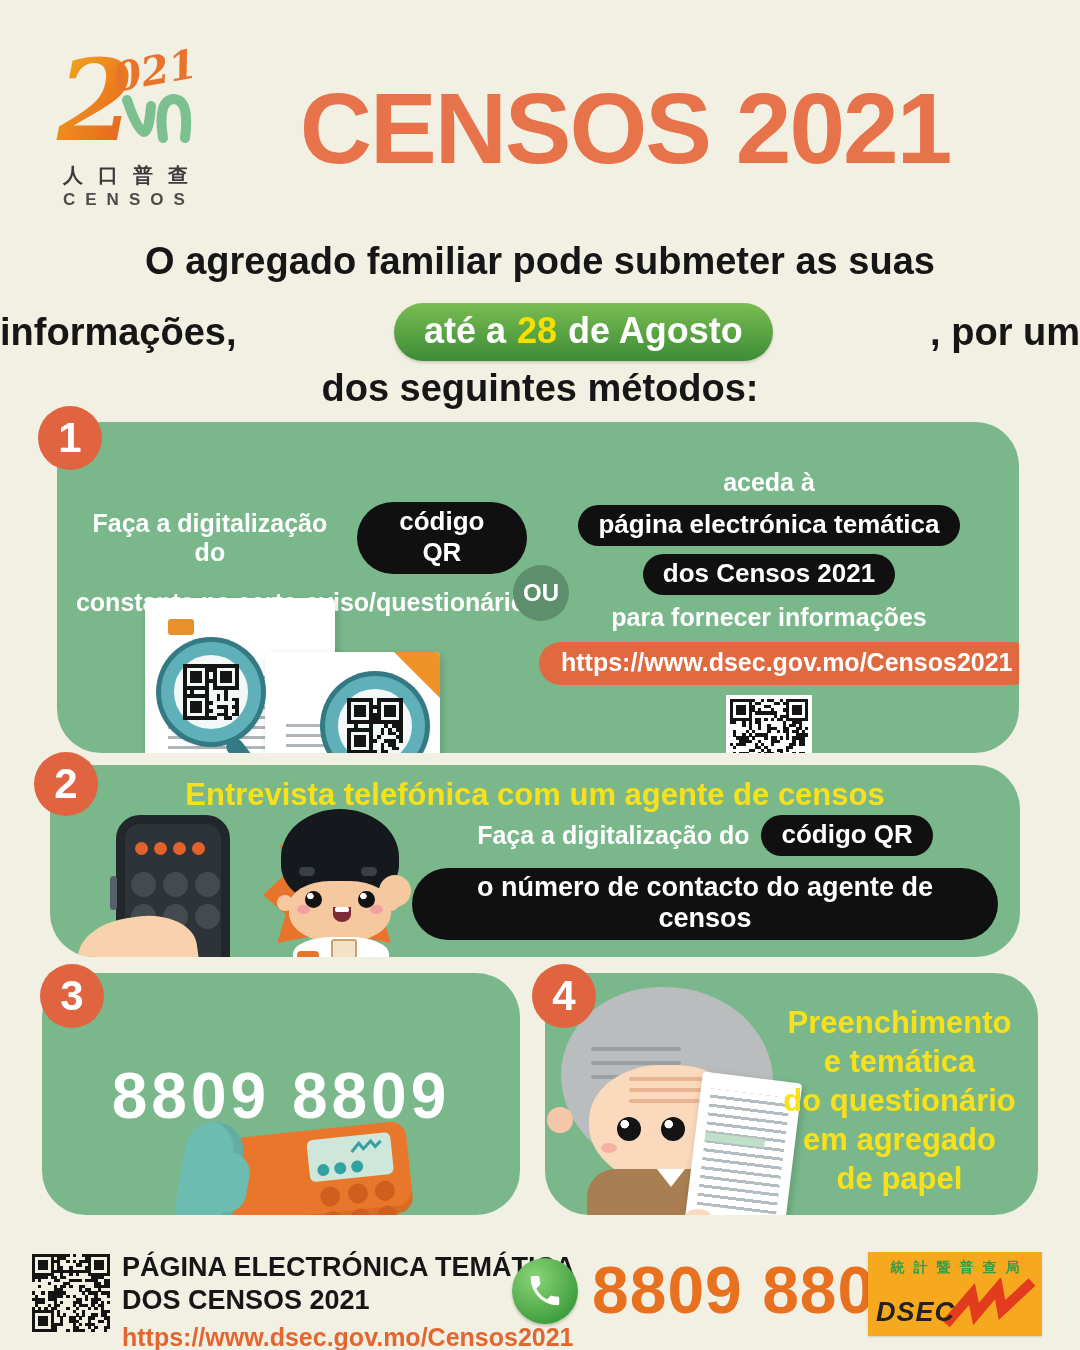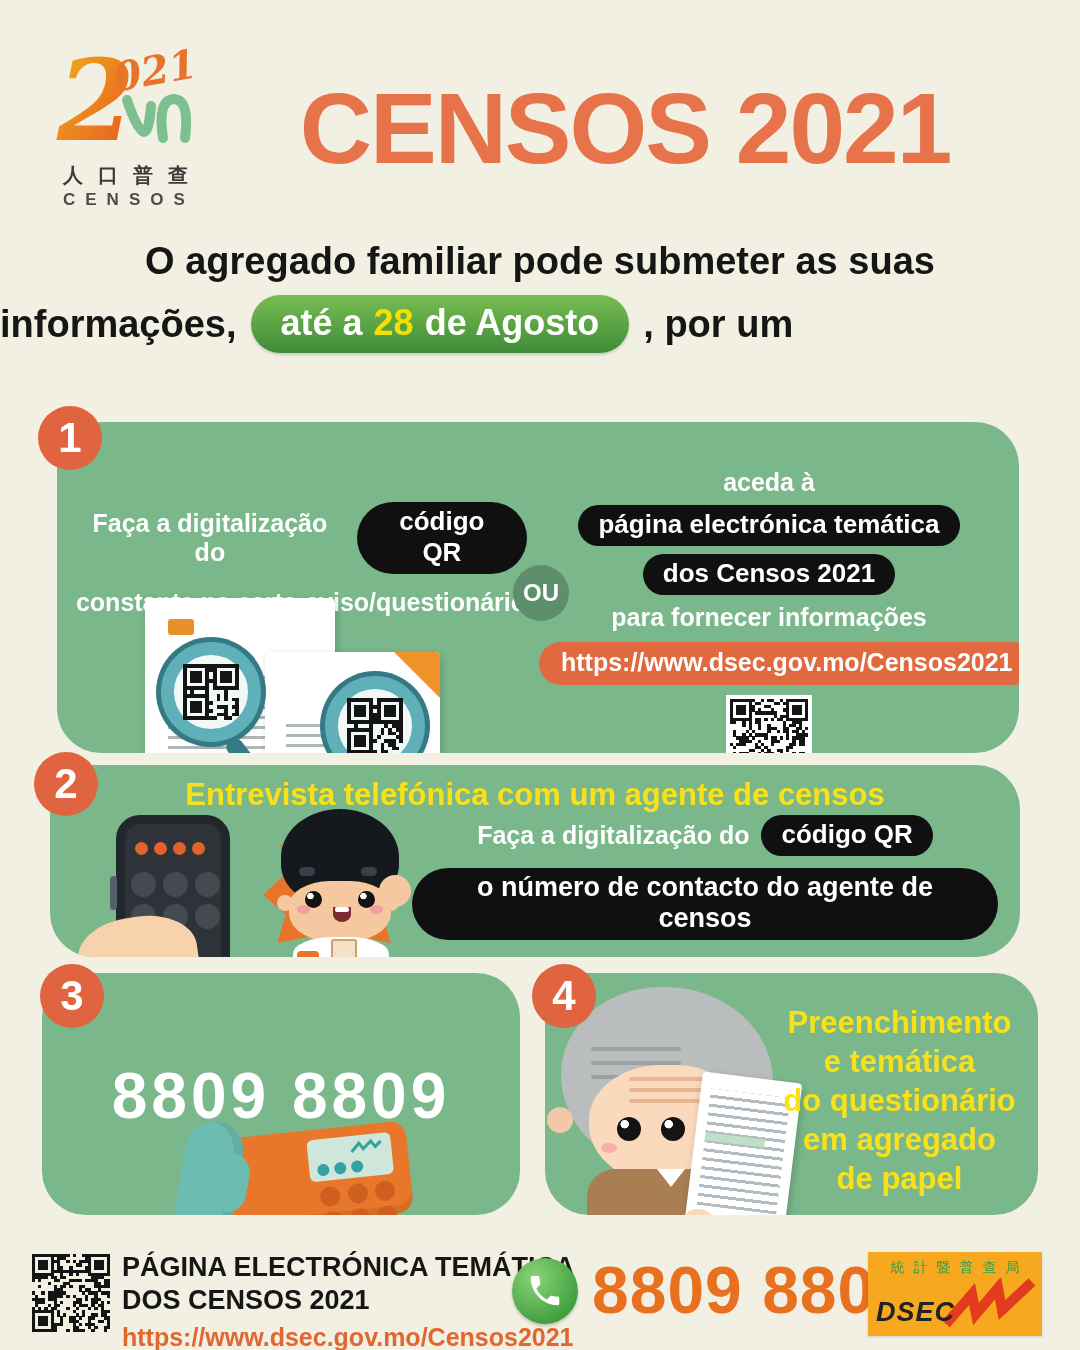--- a/index.html
+++ b/index.html
@@ -13,21 +13,21 @@
   .logo-cn{position:absolute;left:8px;top:120px;font-size:20px;font-weight:bold;color:#3b3b3b;letter-spacing:15px;white-space:nowrap}
   .logo-latin{position:absolute;left:8px;top:148px;font-size:17px;font-weight:bold;color:#4c4c4c;letter-spacing:10px;white-space:nowrap}
 
   
   .main-title{position:absolute;left:210px;top:78px;width:830px;text-align:center;
     font-size:100px;font-weight:bold;color:#e7734b;letter-spacing:-2px;line-height:1;white-space:nowrap}
 
   
   .intro{position:absolute;left:0;top:240px;width:1080px;text-align:center;color:#161616;font-weight:bold}
   .intro-line1,.intro-line3{font-size:38px}
-  .intro-line2{margin-top:12px;margin-bottom:6px;display:flex;align-items:center;justify-content:flex-start;gap:14px;font-size:38px}
+  .intro-line2{margin-top:20px;margin-bottom:6px;display:flex;align-items:center;justify-content:space-between;gap:14px;font-size:38px}
   .intro-line3{margin-top:6px}
   .date-pill{display:inline-flex;align-items:center;gap:11px;background:linear-gradient(#79bd52,#3e8c38);
     border-radius:999px;padding:7px 30px 9px;color:#fff;font-size:36px;box-shadow:0 2px 3px rgba(0,0,0,.15)}
   .date-pill .day{color:#f5e000}
 
   
   .card{position:absolute;background:#7ab88b;border-radius:44px;overflow:hidden}
   .badge{position:absolute;width:64px;height:64px;border-radius:50%;background:#e06440;color:#fff;
     font-size:42px;font-weight:bold;display:flex;align-items:center;justify-content:center;z-index:6}
   .card-title{position:absolute;left:0;right:0;top:12px;text-align:center;color:#f8e11a;font-weight:bold;font-size:31px}
@@ -139,21 +139,21 @@
 
   
   .fqr{position:absolute;left:32px;top:1254px;width:78px;height:78px}
   .ftext{position:absolute;left:122px;top:1251px}
   .ftitle{font-size:27px;font-weight:bold;color:#161616;line-height:33px}
   .furl{margin-top:6px;font-size:25px;font-weight:bold;color:#e2662f}
   .fphone-ic{position:absolute;left:512px;top:1258px;width:66px;height:66px;border-radius:50%;
     background:radial-gradient(circle at 35% 30%,#8bd479,#3f9e3d 75%);display:flex;align-items:center;justify-content:center;box-shadow:0 2px 3px rgba(0,0,0,.2)}
   .fnumber{position:absolute;left:592px;top:1252px;font-size:66px;font-weight:bold;color:#e8711f;letter-spacing:1px;white-space:nowrap}
   .dsec{position:absolute;left:868px;top:1252px;width:174px;height:84px;background:#f6a91f;box-shadow:0 1px 2px rgba(0,0,0,.15)}
-  .dsec-cn{position:absolute;left:0;right:0;top:7px;text-align:center;color:#2f9e49;font-size:14px;font-weight:normal;letter-spacing:9px;text-indent:9px;white-space:nowrap}
+  .dsec-cn{position:absolute;left:0;right:0;top:7px;text-align:center;color:#2f9e49;font-size:14px;font-weight:bold;letter-spacing:9px;text-indent:9px;white-space:nowrap}
   .dsec-latin{position:absolute;left:8px;bottom:8px;color:#222;font-size:27px;font-weight:bold;font-style:italic;letter-spacing:1px}
   .dsec-zig{position:absolute;right:4px;bottom:6px}
 </style>
 </head>
 <body>
 
 <div id="canvas">
 
   <div class="logo">
     <svg class="logo-mark" viewBox="0 0 190 120">
@@ -178,20 +178,21 @@
     <div class="intro-line1">O agregado familiar pode submeter as suas</div>
     <div class="intro-line2">
       <span>informações,</span>
       <span class="date-pill">
         <span>até a</span>
         <span class="day">28</span>
         <span>de Agosto</span>
       </span>
       <span>, por um</span>
     </div>
+    <div class="intro-line3">dos seguintes métodos:</div>
   </div>
 
   <div class="badge" style="left:38px;top:406px">1</div>
   <div class="badge" style="left:34px;top:752px">2</div>
   <div class="badge" style="left:40px;top:964px">3</div>
   <div class="badge" style="left:532px;top:964px">4</div>
 
   <div class="card" id="card1">
     <div class="c1-left">
       <div class="c1-row">

